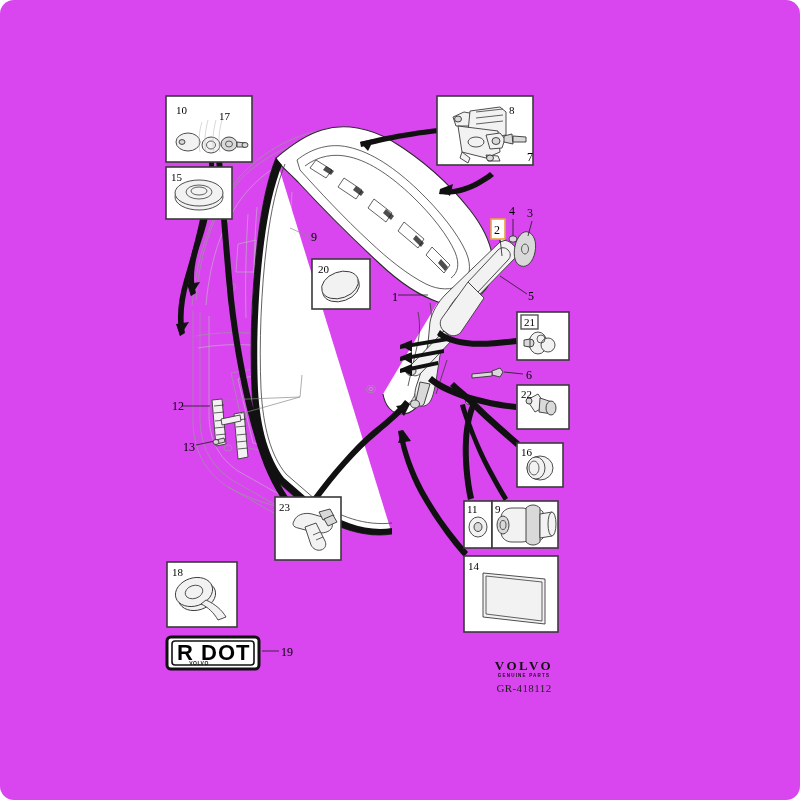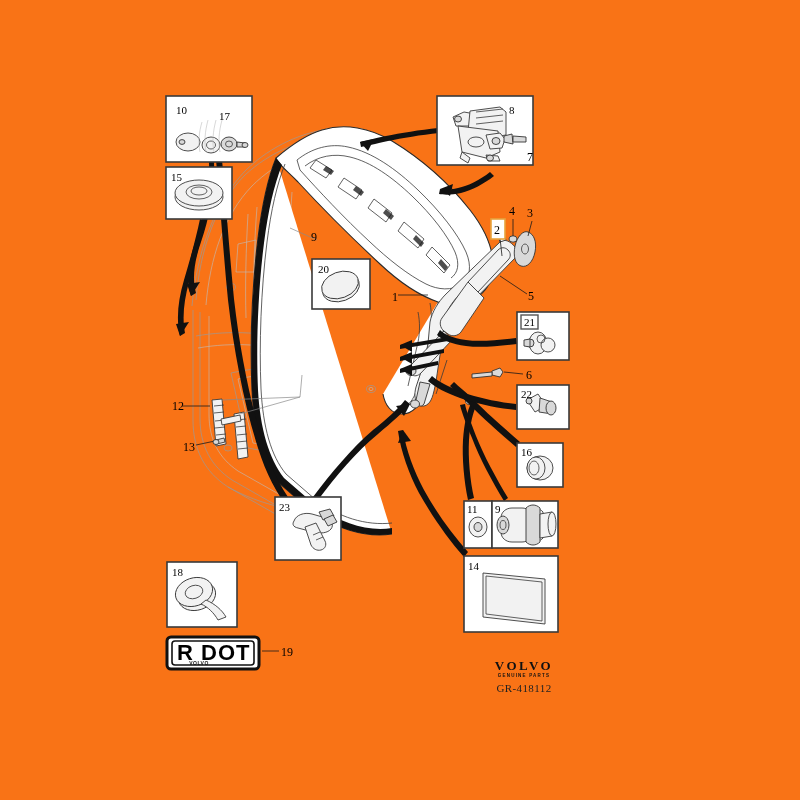--- a/index.html
+++ b/index.html
@@ -7,22 +7,23 @@
     padding: 0;
     background: #ffffff;
   }
   body {
     font-family: "Liberation Serif", serif;
   }
   #page {
     position: relative;
     width: 800px;
     height: 800px;
-    background: #f97316;
+    background: #d946ef;
     overflow: hidden;
+    border-radius: 14px;
   }
   svg#diagram {
     position: absolute;
     left: 0;
     top: 0;
     width: 800px;
     height: 800px;
   }
   .callout-num {
     font-family: "Liberation Serif", serif;

